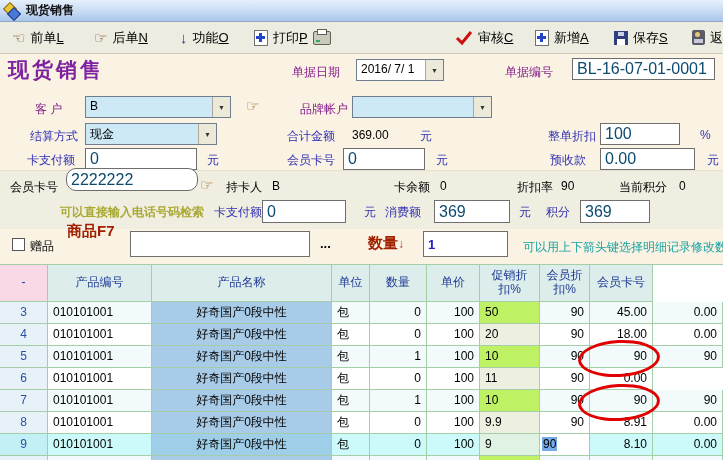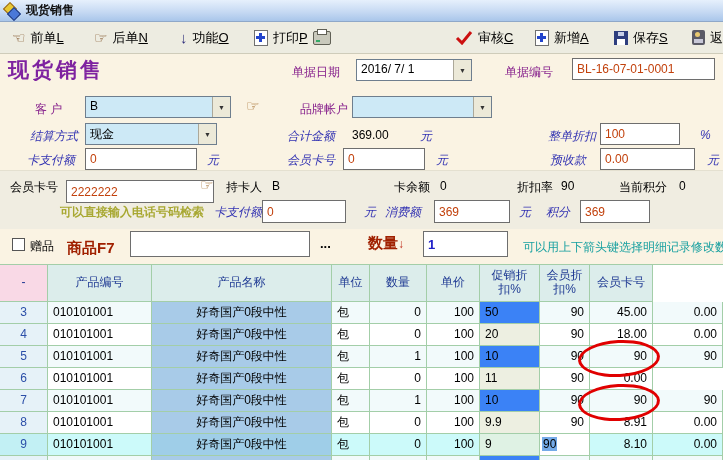--- a/index.html
+++ b/index.html
@@ -33,27 +33,27 @@
   .floppy{position:relative;width:14px;height:14px;background:#2E3E7E;}
   .floppy::before{content:"";position:absolute;left:3px;bottom:0;width:8px;height:6px;background:#FFF;}
   .floppy::after{content:"";position:absolute;left:4px;top:1px;width:6px;height:4px;background:#C8D0E8;}
   .exit-ic{position:relative;width:13px;height:15px;background:#5A5A66;border-radius:2px;}
   .exit-ic::before{content:"";position:absolute;left:3px;top:2px;width:5px;height:5px;border-radius:50%;background:#E8C870;}
   .exit-ic::after{content:"";position:absolute;left:2px;top:9px;width:9px;height:4px;background:#C8C8D8;}
 
   
   .lbl{position:absolute;white-space:nowrap;font-size:12px;}
   .purple{color:#86208C;}
-  .navy{color:#3232B2;font-style:italic;}
+  .navy{color:#3232B2;}
   .black{color:#000;}
   .olive{color:#A8A832;font-weight:bold;}
   .teal{color:#18A0A0;}
   .page-title{position:absolute;left:8px;top:56px;font-size:21px;font-weight:bold;color:#7E22A0;letter-spacing:3px;}
-  .tinput{position:absolute;height:22px;border:1px solid #6E6E6E;background:#FFF;font-size:12px;
-          padding:2px 4px;box-sizing:border-box;font-family:inherit;color:#c2410c;}
+  .tinput{position:absolute;height:22px;border:1px solid #6E6E6E;background:#FFF;font-size:16px;
+          padding:2px 4px;box-sizing:border-box;font-family:inherit;color:#0c4a6e;}
   .combo{position:absolute;height:22px;border:1px solid #6E7E8E;background:#CDE9F6;display:flex;box-sizing:border-box;}
   .combo.white{background:#FFF;}
   .combo .txt{flex:1;padding:2px 4px;overflow:hidden;white-space:nowrap;}
   .combo .btn{width:17px;background:#ECE9D8;border-left:1px solid #ACA899;display:flex;align-items:center;justify-content:center;}
   .combo .btn::before{content:"▼";font-size:7px;color:#333;}
   .hand{position:absolute;font-size:15px;color:#A06828;line-height:1;}
   .hand::before{content:"☞";}
   .band{position:absolute;top:170px;left:0;width:723px;height:58px;background:#F0EDE1;border-top:1px solid #E4E0D0;}
   .cb{position:absolute;width:13px;height:13px;background:#FFF;border:1px solid #555;box-sizing:border-box;}
   .bigred{position:absolute;font-size:15px;font-weight:bold;color:#A02000;white-space:nowrap;}
@@ -71,21 +71,21 @@
   .td{height:22px;line-height:21px;font-size:12px;padding:0 5px;}
   .td.c0{text-align:center;color:#2B4FA8;background:#E6F2F8;}
   .td.c1{text-align:left;}
   .td.c2{text-align:center;background:#A8CBE8;}
   .td.c3{text-align:left;}
   .td.c4,.td.c5,.td.c7,.td.c8,.td.c9{text-align:right;}
   .td.c6{text-align:left;background:#EDEFE1;}
   .trow.odd .td{background-color:#F2FAFB;}
   .trow.odd .td.c0{background-color:#E6F2F8;}
   .trow.odd .td.c2{background-color:#A8CBE8;}
-  .trow.odd .td.c6{background-color:#3b82f6;}
+  .trow.odd .td.c6{background-color:#bef264;}
   .trow.even .td{background-color:#FFFFFF;}
   .trow.even .td.c0{background-color:#E6F2F8;}
   .trow.even .td.c2{background-color:#A8CBE8;}
   .trow.even .td.c6{background-color:#EDEFE1;}
   .trow.sel .td{background-color:#CCFAFA;}
   .trow.sel .td.c0{background-color:#C2F0F4;}
   .trow.sel .td.c2{background-color:#9FCEE8;}
   .trow.sel .td.c6{background-color:#DFF2E4;}
   .td.edit{background-color:#FFFFFF !important;text-align:left;padding:0 2px;}
   .selhl{background:#74AAE8;color:#000;padding:0 1px;}
@@ -141,21 +141,21 @@
     </div>
     <div class="tb-item" style="left:692px">
       <span class="exit-ic"></span>
       <span><span>返回</span></span>
     </div>
   </div>
 
   <div class="page-title">现货销售</div>
 
   <span class="lbl purple" style="left:292px;top:64px">单据日期</span>
-  <div class="combo white" style="left:356px;top:59px;width:116px">
+  <div class="combo white" style="left:356px;top:59px;width:88px">
     <span class="txt">2016/ 7/ 1</span>
     <span class="btn"></span>
   </div>
   <span class="lbl purple" style="left:505px;top:64px">单据编号</span>
   <input class="tinput" style="left: 572px; top: 58px; width: 143px;" value="BL-16-07-01-0001">
 
   <span class="lbl purple" style="left:35px;top:101px">客 户</span>
   <div class="combo" style="left:85px;top:96px;width:146px">
     <span class="txt">B</span>
     <span class="btn"></span>
@@ -184,21 +184,21 @@
   <span class="lbl navy" style="left:207px;top:152px">元</span>
   <span class="lbl navy" style="left:287px;top:152px">会员卡号</span>
   <input class="tinput" style="left: 343px; top: 148px; width: 82px;" value="0">
   <span class="lbl navy" style="left:436px;top:152px">元</span>
   <span class="lbl navy" style="left:550px;top:152px">预收款</span>
   <input class="tinput" style="left: 600px; top: 148px; width: 95px;" value="0.00">
   <span class="lbl navy" style="left:707px;top:152px">元</span>
 
   <div class="band"></div>
   <span class="lbl black" style="left:10px;top:179px">会员卡号</span>
-  <input class="tinput" style="left: 66px; top: 180px; width: 148px; height: 23px;" value="2222222">
+  <input class="tinput" style="left: 66px; top: 168px; width: 132px; height: 23px; border-radius: 10px;" value="2222222">
   <span class="hand" style="left:200px;top:177px"></span>
   <span class="lbl black" style="left:226px;top:179px">持卡人</span>
   <span class="lbl black" style="left:272px;top:179px">B</span>
   <span class="lbl black" style="left:394px;top:179px">卡余额</span>
   <span class="lbl black" style="left:440px;top:179px">0</span>
   <span class="lbl black" style="left:517px;top:179px">折扣率</span>
   <span class="lbl black" style="left:561px;top:179px">90</span>
   <span class="lbl black" style="left:619px;top:179px">当前积分</span>
   <span class="lbl black" style="left:679px;top:179px">0</span>
 
@@ -207,21 +207,21 @@
   <input class="tinput" style="left: 262px; top: 200px; width: 84px; height: 23px;" value="0">
   <span class="lbl navy" style="left:364px;top:204px">元</span>
   <span class="lbl navy" style="left:385px;top:204px">消费额</span>
   <input class="tinput" style="left: 434px; top: 200px; width: 76px; height: 23px;" value="369">
   <span class="lbl navy" style="left:519px;top:204px">元</span>
   <span class="lbl navy" style="left:546px;top:204px">积分</span>
   <input class="tinput" style="left: 580px; top: 200px; width: 70px; height: 23px;" value="369">
 
   <span class="cb" style="left:12px;top:238px"></span>
   <span class="lbl black" style="left:30px;top:238px">赠品</span>
-  <span class="bigred" style="left:67px;top:239px">商品F7</span>
+  <span class="bigred" style="left:67px;top:222px">商品F7</span>
   <input class="tinput" style="left: 130px; top: 231px; width: 180px; height: 26px;" value="">
   <span class="dots" style="left:320px;top:236px">...</span>
   <span class="bigred" style="left:368px;top:234px"><span>数量</span><span style="font-size:12px;color:#C03020">↓</span></span>
   <input class="tinput qty-val" style="left: 423px; top: 231px; width: 85px; height: 26px;" value="1">
   <span class="lbl teal" style="left:523px;top:239px">可以用上下箭头键选择明细记录修改数</span>
 
   <div class="table">
     <div class="trow" id="thead">
         <div class="th c0">-</div>
         <div class="th c1">产品编号</div>

